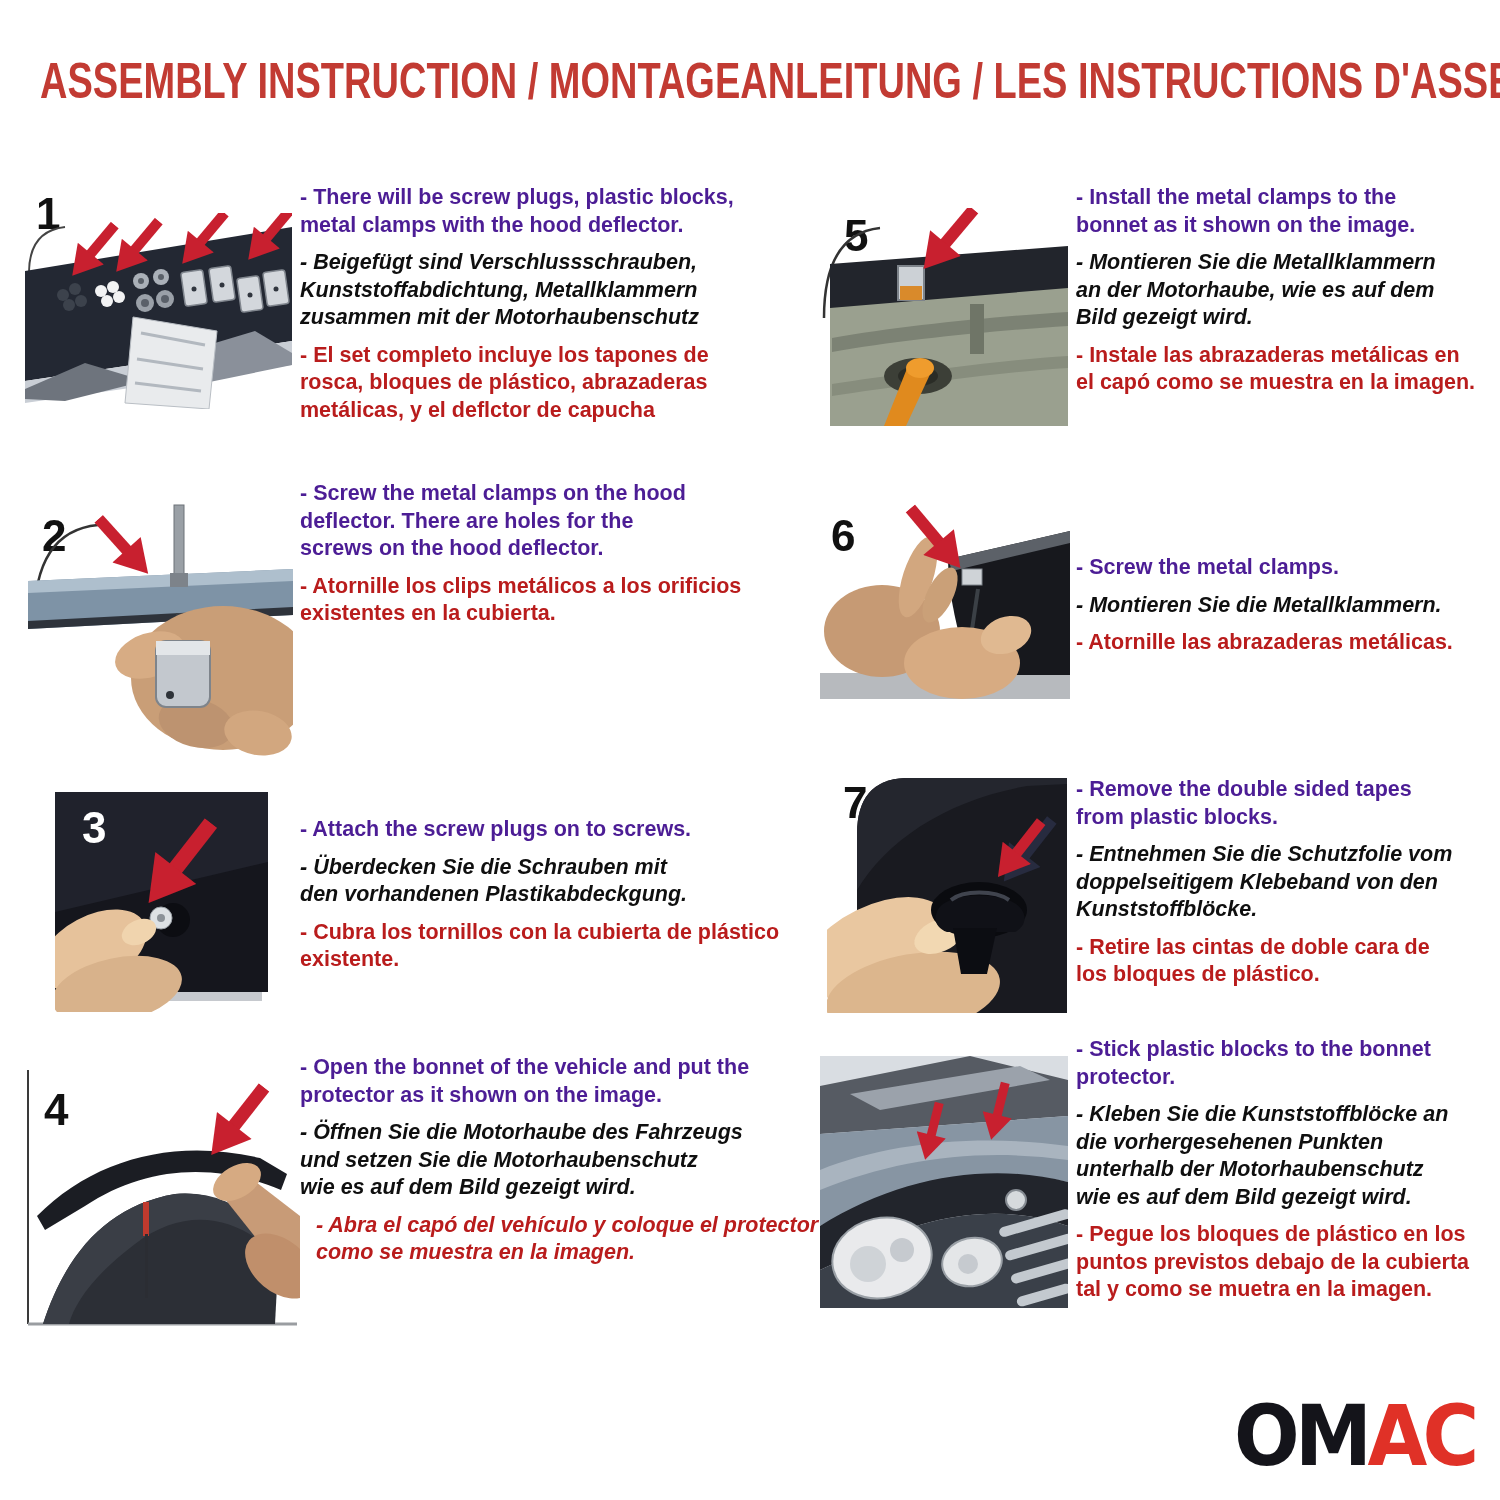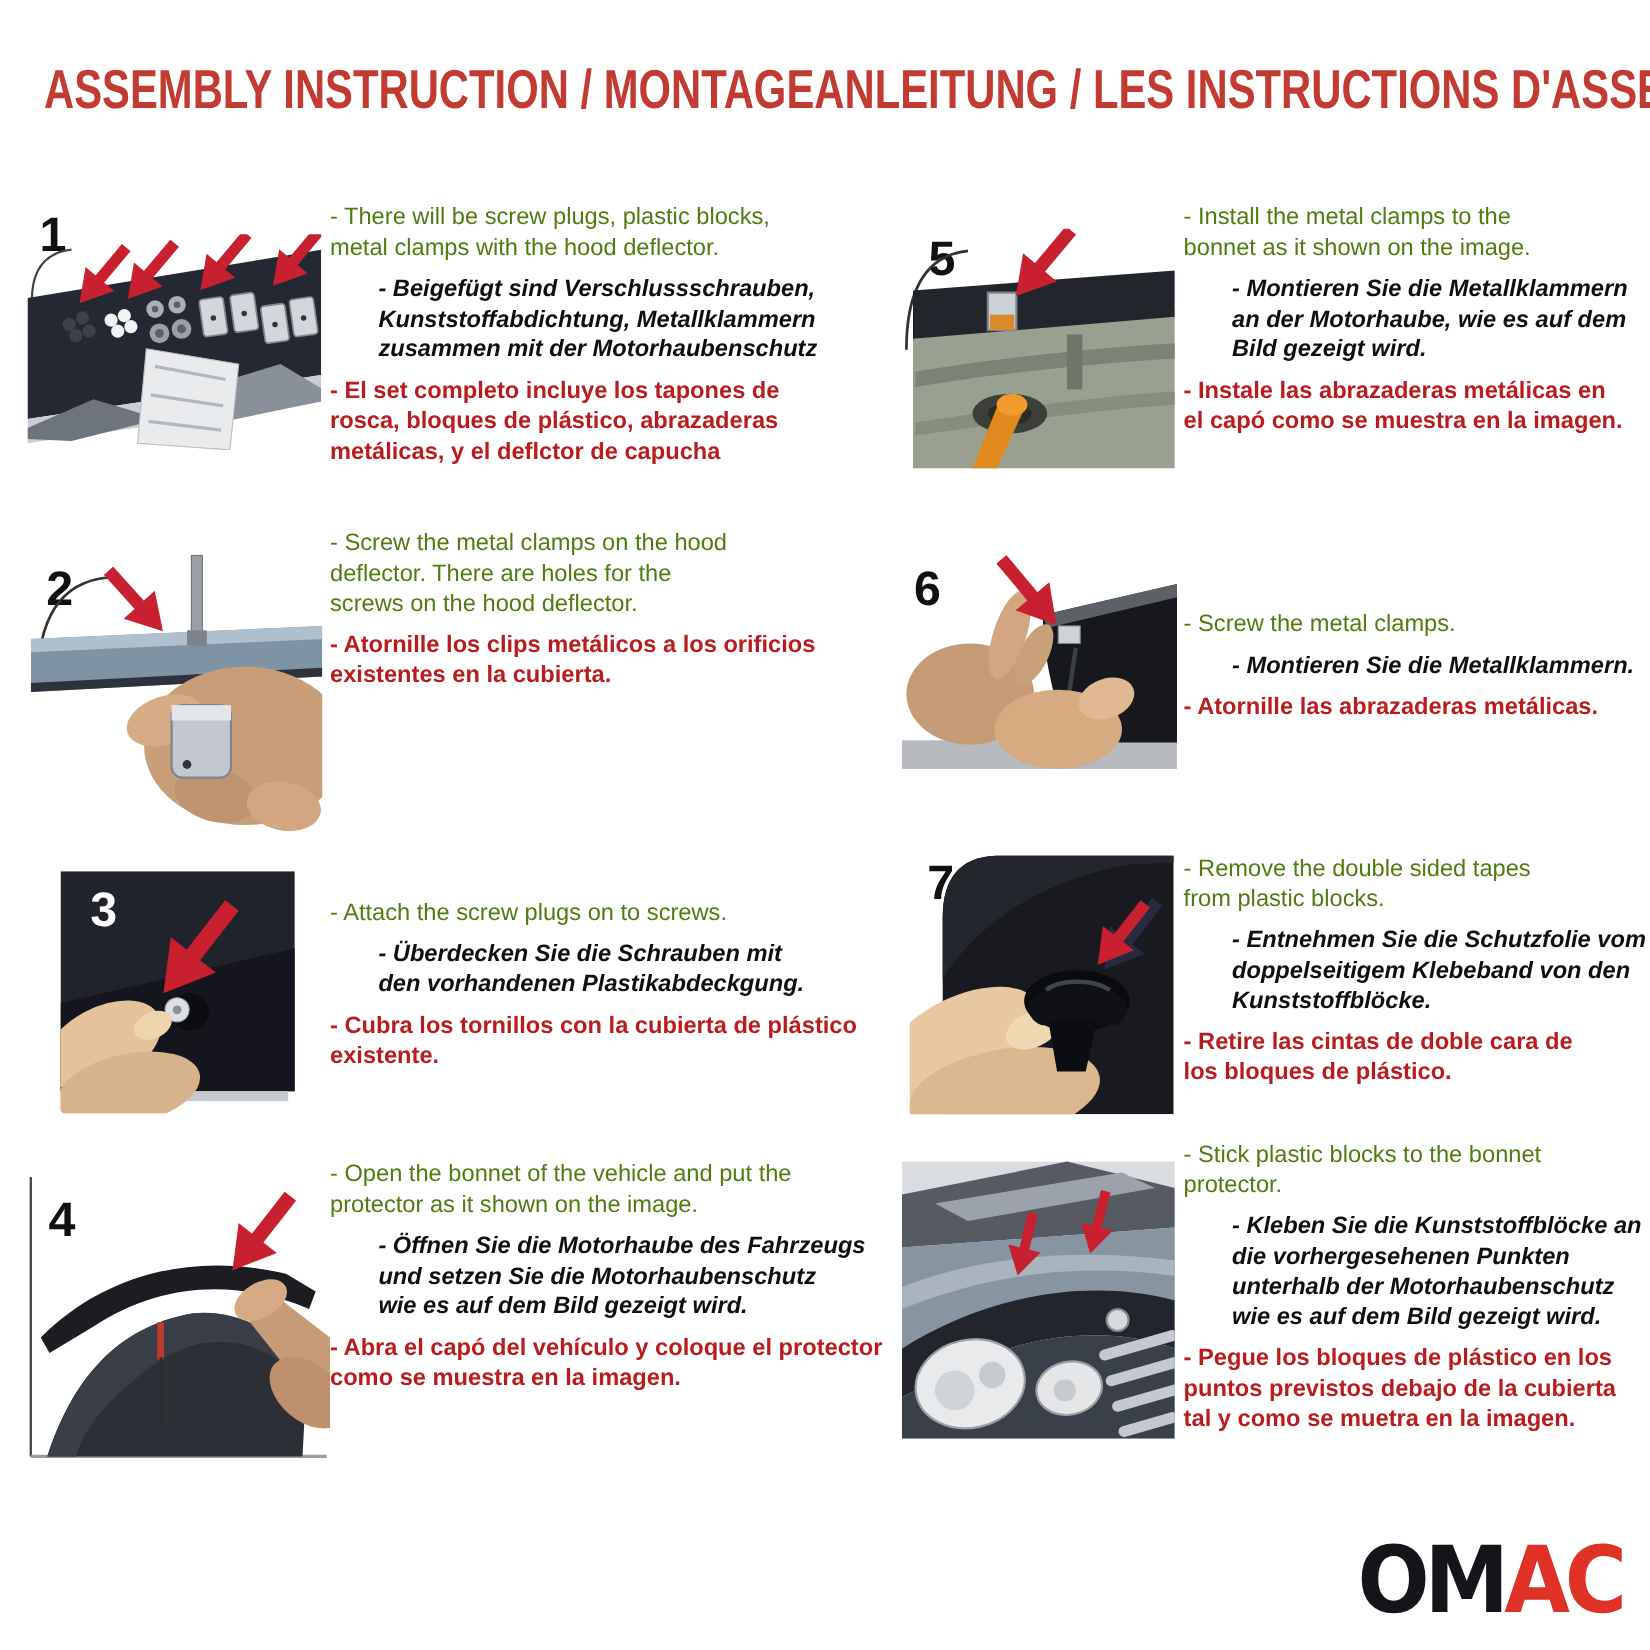--- a/index.html
+++ b/index.html
@@ -38,24 +38,24 @@
   .text{position:absolute;}
   .t1{left:300px;top:184px;width:478px;}
   .t2{left:300px;top:480px;width:508px;}
   .t3{left:300px;top:816px;width:520px;}
   .t4{left:300px;top:1054px;width:525px;}
   .t5{left:1076px;top:184px;width:425px;}
   .t6{left:1076px;top:554px;width:425px;}
   .t7{left:1076px;top:776px;width:425px;}
   .t8{left:1076px;top:1036px;width:438px;}
   .text p{margin:0 0 10px 0;font-size:21.5px;line-height:1.28;white-space:pre-line;}
-  .text p.en{font-weight:normal;color:#4d7c0f;}
-  .text p.de{font-weight:bold;font-style:italic;color:#0f0f0f;margin-left:44px;}
+  .text p.en{font-weight:bold;color:#4c1d95;}
+  .text p.de{font-weight:bold;font-style:italic;color:#0f0f0f;}
   .text p.es{font-weight:bold;color:#b91c1c;}
-  .text p.es.italic{}
+  .text p.es.italic{font-style:italic;padding-left:16px;}
 
   
   .arrow{fill:#c8202f;}
   .arrow-shadow{fill:#272b3f;}
 
   
   .logo{position:absolute;left:1234px;top:1402px;height:72px;
         font-family:"DejaVu Sans",sans-serif;font-weight:bold;font-size:84px;
         line-height:0.82;letter-spacing:-5px;transform:scaleX(0.92);transform-origin:left top;}
   .logo .lg-black{color:#14141a;}

